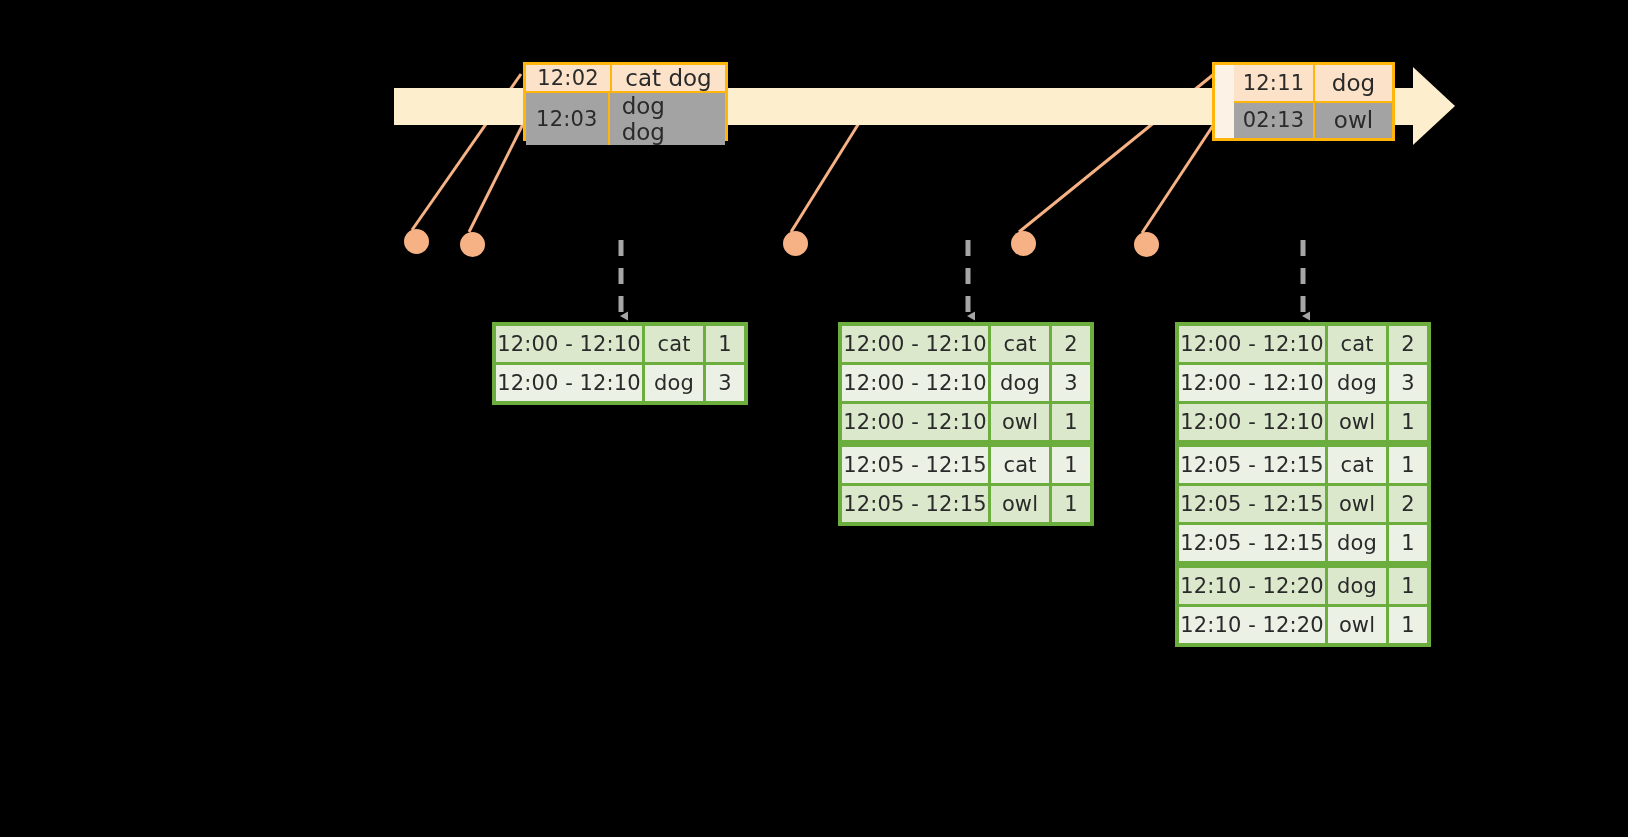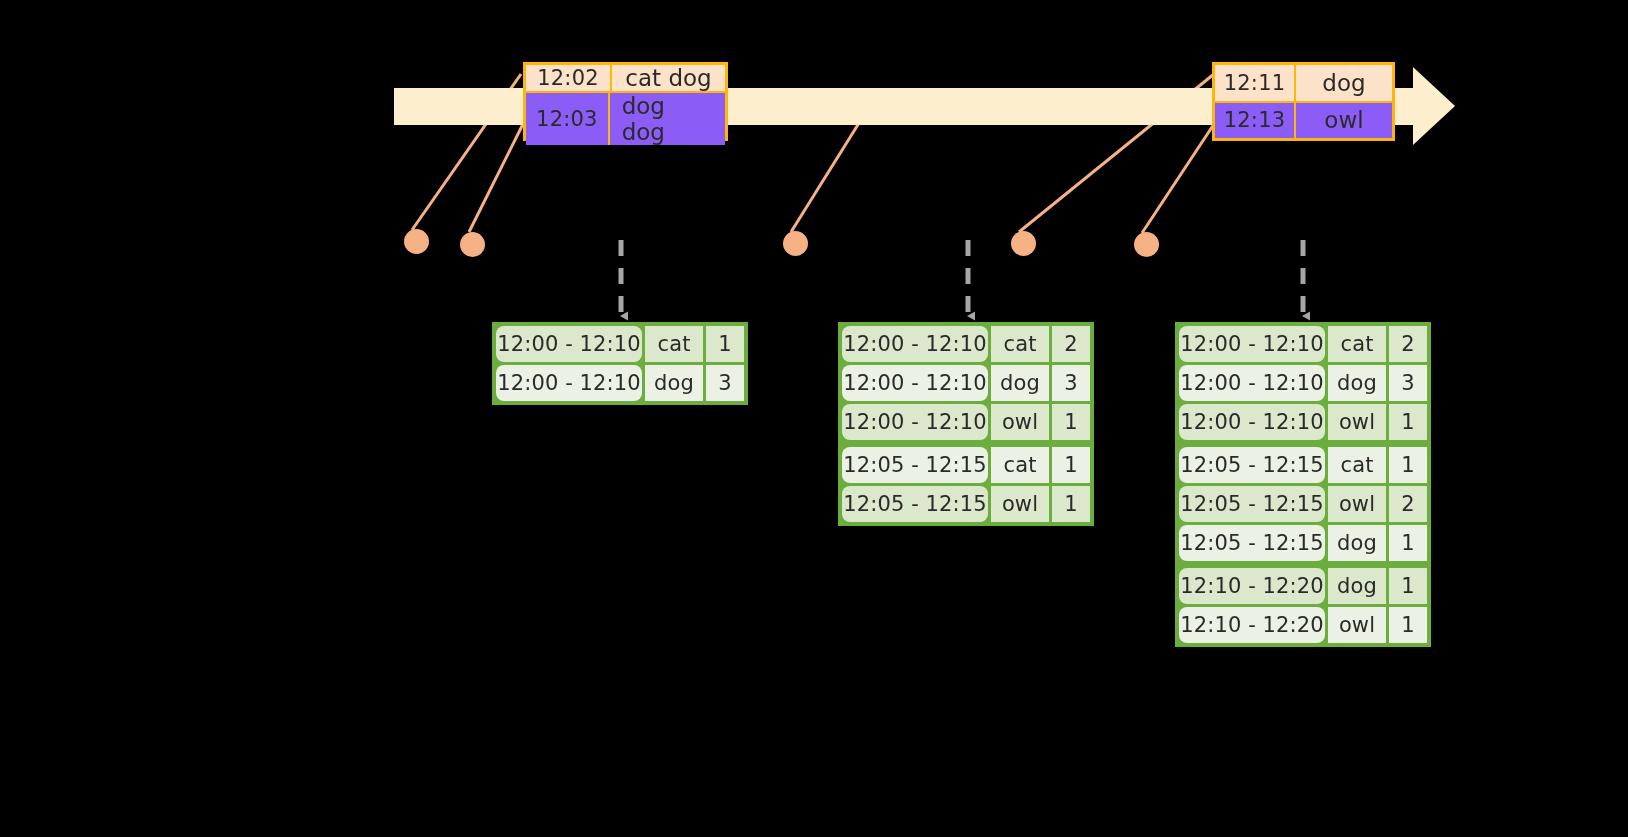--- a/index.html
+++ b/index.html
@@ -57,21 +57,21 @@
     flex-direction: column;
   }
   .event-row {
     display: flex;
     flex: 1 1 auto;
     border-bottom: 2px solid #FFB50A;
     box-sizing: border-box;
   }
   .event-row:last-child { border-bottom: none; }
   .event-row.shade-a { background: #FBE2C8; }
-  .event-row.shade-b { background: #8b5cf6; }
+  .event-row.shade-b { background: #a3a3a3; }
   .event-time {
     box-sizing: border-box;
     border-right: 2px solid #FFB50A;
     display: flex;
     align-items: center;
     justify-content: center;
     color: #2a2a2a;
     font-size: 21px;
     letter-spacing: 0.2px;
   }
@@ -84,21 +84,21 @@
     font-size: 23px;
     flex: 1 1 auto;
     padding: 0 12px;
   }
 
   
   #event-box-1 { left: 523px; top: 62px;  width: 205px; height: 79px; }
   #event-box-1 .event-time { width: 86px; }
   #event-box-2 { left: 868px; top: 86px;  width: 204px; height: 41px; }
   #event-box-2 .event-time { width: 87px; }
-  #event-box-3 { left: 1212px; top: 62px; width: 183px; height: 79px; }
+  #event-box-3 { left: 1212px; top: 62px; width: 183px; height: 79px; padding-left: 19px; }
   #event-box-3 .event-time { width: 81px; }
 
   
   .result-table {
     position: absolute;
     border: 4px solid #6CAE3E;
     box-sizing: border-box;
     background: #6CAE3E;
     display: flex;
     flex-direction: column;
@@ -114,21 +114,21 @@
     display: flex;
     align-items: center;
     justify-content: center;
     color: #2a2a2a;
     font-size: 21px;
     box-sizing: border-box;
     letter-spacing: 0.1px;
   }
   .rt-row.shade-a .rt-cell { background: #DCE8CC; }
   .rt-row.shade-b .rt-cell { background: #EBF1E5; }
-  .rt-window { width: 146px; border-radius: 8px; }
+  .rt-window { width: 146px; }
   .rt-key    { width: 58px; }
   .rt-count  { width: 38px; }
 
   #result-table-1 { left: 492px;  top: 322px; }
   #result-table-2 { left: 838px;  top: 322px; }
   #result-table-3 { left: 1175px; top: 322px; }
 
   
   .event-dot {
     position: absolute;
@@ -177,21 +177,21 @@
     </div>
   </div>
 
 
   <div class="event-box" id="event-box-3">
     <div class="event-row shade-a">
       <div class="event-time">12:11</div>
       <div class="event-words">dog</div>
     </div>
     <div class="event-row shade-b">
-      <div class="event-time">12:13</div>
+      <div class="event-time">02:13</div>
       <div class="event-words">owl</div>
     </div>
   </div>
 
   <div id="dots-container">
       <div class="event-dot" style="left: 404px; top: 229px;"></div>
       <div class="event-dot" style="left: 460px; top: 232px;"></div>
       <div class="event-dot" style="left: 783px; top: 231px;"></div>
       <div class="event-dot" style="left: 1011px; top: 231px;"></div>
       <div class="event-dot" style="left: 1134px; top: 232px;"></div>

